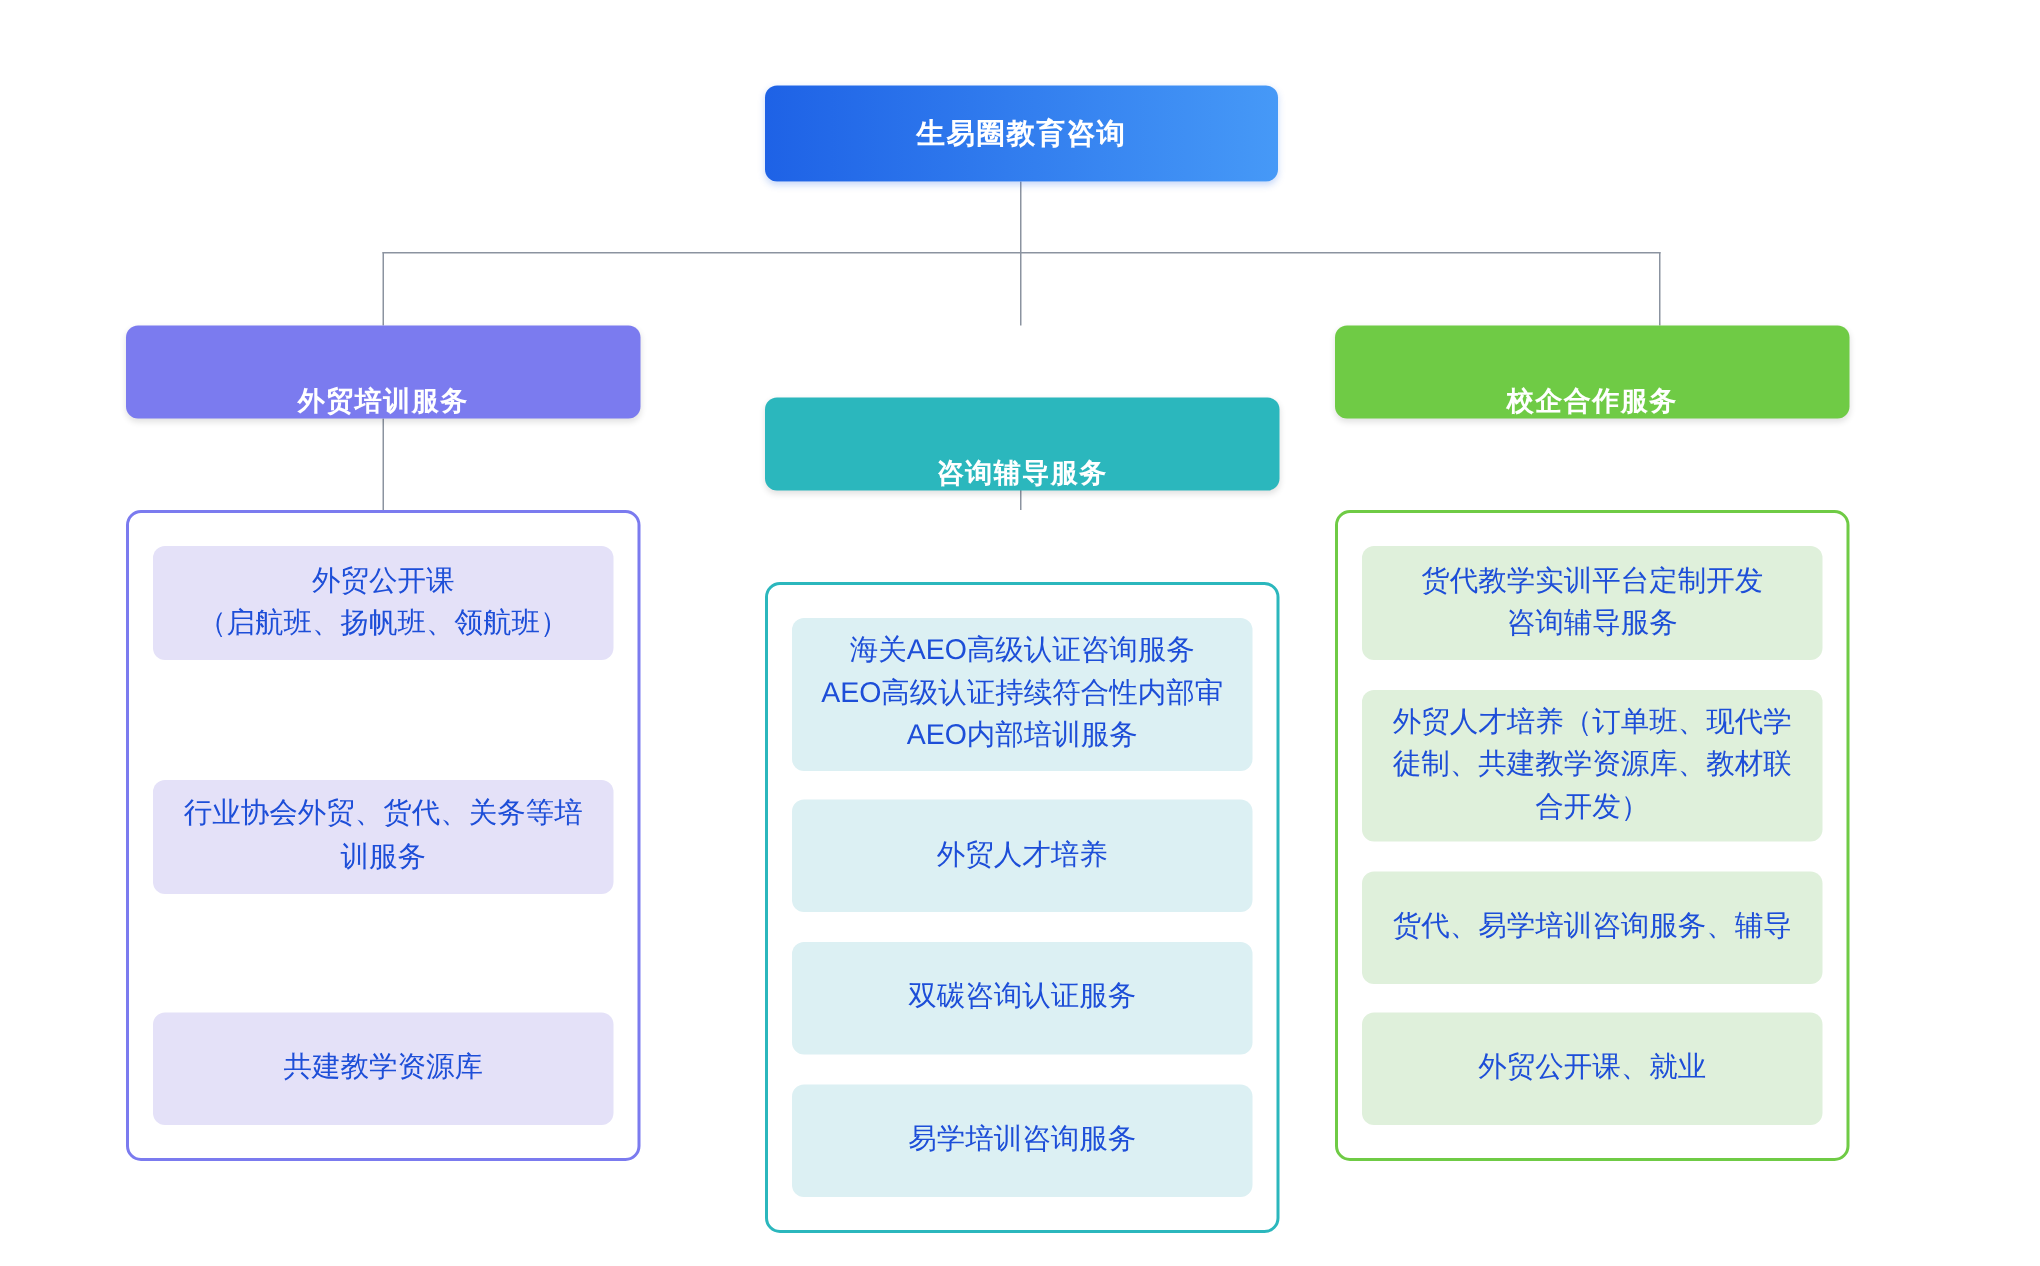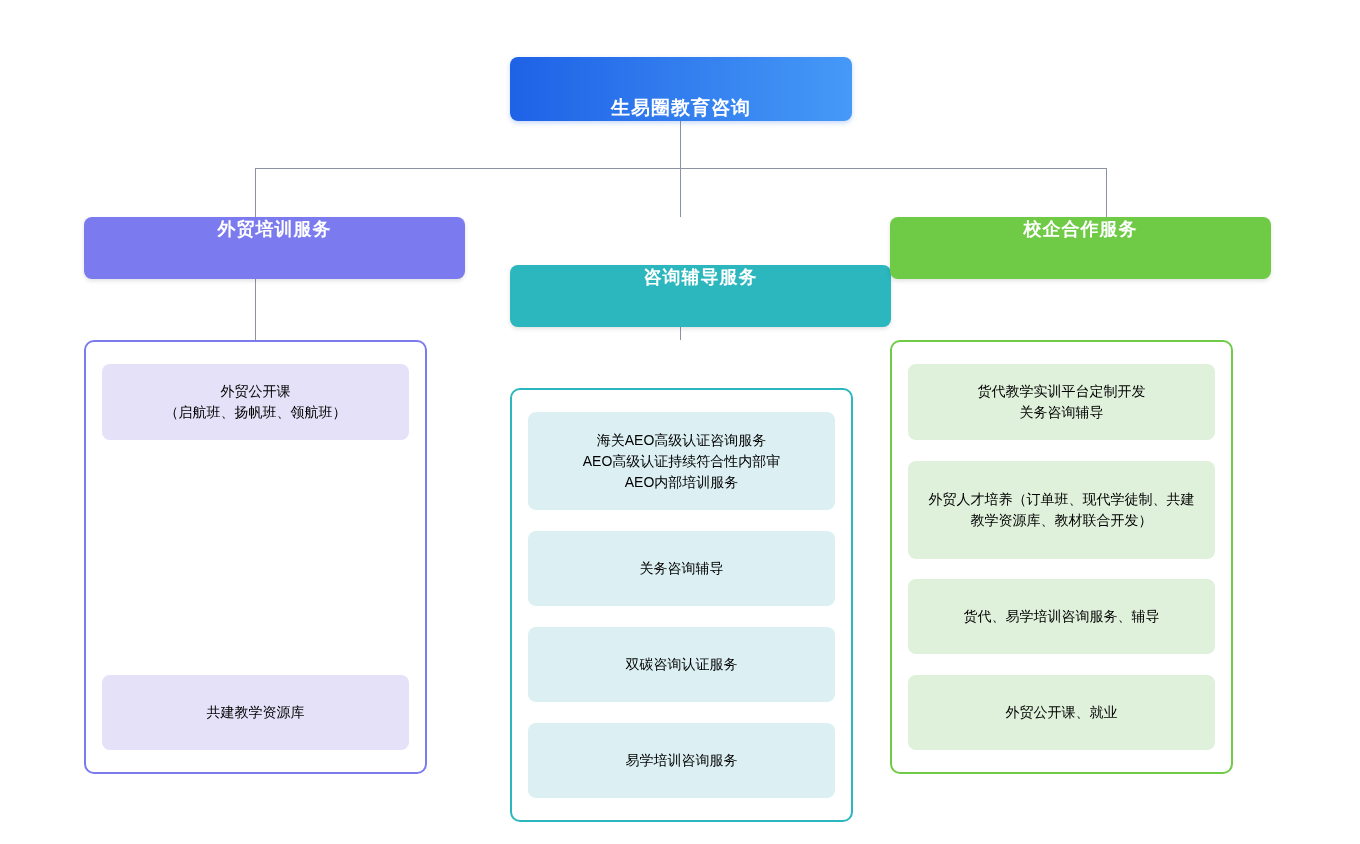--- a/index.html
+++ b/index.html
@@ -17,35 +17,35 @@
     position: absolute;
     background: var(--connector, #8b93a0);
   }
 
   
   .root-node {
     position: absolute;
     left: 510px; top: 57px;
     width: 342px; height: 64px;
     border-radius: 8px;
-    display: flex; align-items: flex-end; justify-content: center;
+    display: flex; align-items: center; justify-content: center;
     color: #ffffff;
     font-size: 19px;
     font-weight: bold;
     letter-spacing: 1px;
     box-shadow: 0 2px 5px rgba(30, 98, 230, 0.25);
   }
 
   
   .branch-header {
     position: absolute;
     top: 217px;
-    width: 381px; height: 62px;
+    width: 343px; height: 62px;
     border-radius: 8px;
-    display: flex; align-items: flex-start; justify-content: center;
+    display: flex; align-items: flex-end; justify-content: center;
     color: #ffffff;
     font-size: 18px;
     font-weight: bold;
     letter-spacing: 1px;
     background: var(--branch-color);
     box-shadow: 0 2px 4px rgba(0,0,0,0.12);
   }
   .branch-container {
     position: absolute;
     top: 340px;
@@ -60,23 +60,23 @@
     padding: 22px 16px;
   }
   .node-item {
     background: var(--item-bg);
     border-radius: 8px;
     min-height: 75px;
     box-sizing: border-box;
     display: flex; align-items: center; justify-content: center;
     text-align: center;
     padding: 8px 14px;
-    font-size: 14px;
+    font-size: 19px;
     line-height: 1.5;
-    color: #000000;
+    color: #1d4ed8;
     white-space: pre-line;
   }
   .node-item.h2 { min-height: 76px; }
   .node-item.h3 { min-height: 98px; }
 
   .col-1 { left: 84px; }
   .col-2 { left: 510px; margin-top: 48px; }
   .col-3 { left: 890px; }
 </style>
 </head>
@@ -95,39 +95,40 @@
   <div class="root-node" style="background: linear-gradient(90deg, rgb(30, 98, 230), rgb(70, 153, 247));">
     <span>生易圈教育咨询</span>
   </div>
 
   <div class="branch-header col-1" style="--branch-color: #7b7bef; --item-bg: #e4e1f8;">
     <span>外贸培训服务</span>
   </div>
   <div class="branch-container col-1" style="--branch-color: #7b7bef; --item-bg: #e4e1f8;">
     <div class="node-item h2">外贸公开课
 （启航班、扬帆班、领航班）</div>
+    <div class="node-item h2">行业协会外贸、货代、关务等培训服务</div>
     <div class="node-item">共建教学资源库</div>
   </div>
 
   <div class="branch-header col-2" style="--branch-color: #2bb7bd; --item-bg: #dcf0f3;">
     <span>咨询辅导服务</span>
   </div>
   <div class="branch-container col-2" style="--branch-color: #2bb7bd; --item-bg: #dcf0f3;">
     <div class="node-item h3">海关AEO高级认证咨询服务
 AEO高级认证持续符合性内部审
 AEO内部培训服务</div>
-    <div class="node-item">关务咨询辅导</div>
+    <div class="node-item">外贸人才培养</div>
     <div class="node-item">双碳咨询认证服务</div>
     <div class="node-item">易学培训咨询服务</div>
   </div>
 
   <div class="branch-header col-3" style="--branch-color: #6fcb45; --item-bg: #dff0db;">
     <span>校企合作服务</span>
   </div>
   <div class="branch-container col-3" style="--branch-color: #6fcb45; --item-bg: #dff0db;">
     <div class="node-item h2">货代教学实训平台定制开发
-关务咨询辅导</div>
+咨询辅导服务</div>
     <div class="node-item h3">外贸人才培养（订单班、现代学徒制、共建教学资源库、教材联合开发）</div>
     <div class="node-item">货代、易学培训咨询服务、辅导</div>
     <div class="node-item">外贸公开课、就业</div>
   </div>
 
 </div>
 
 </body></html>

